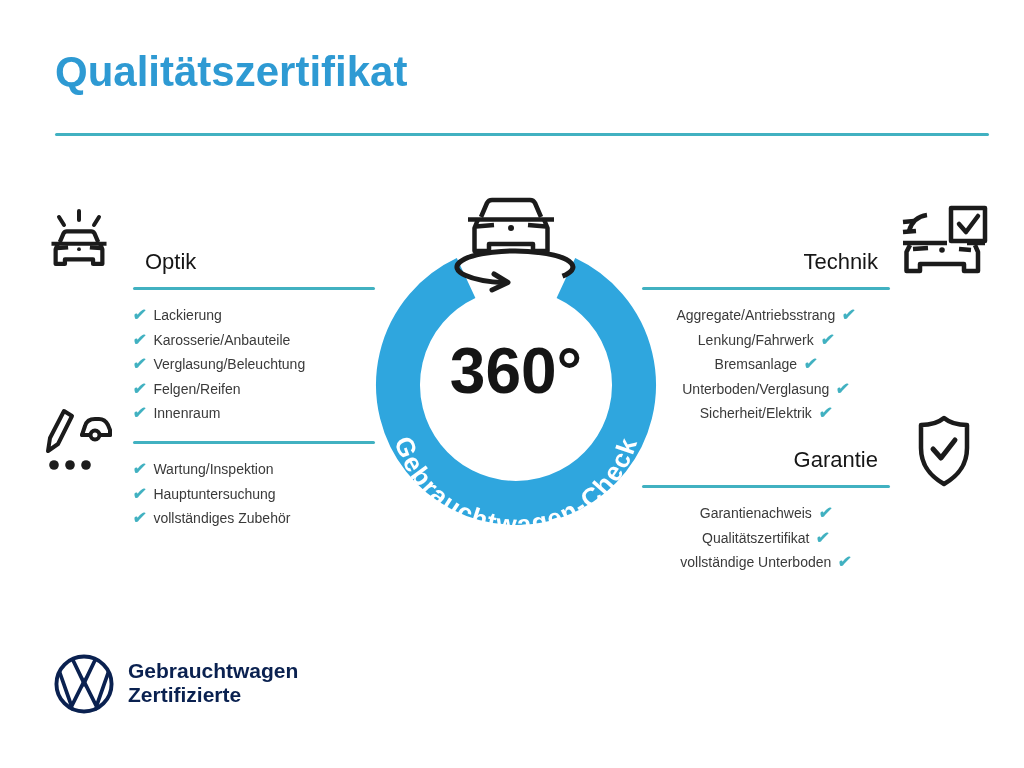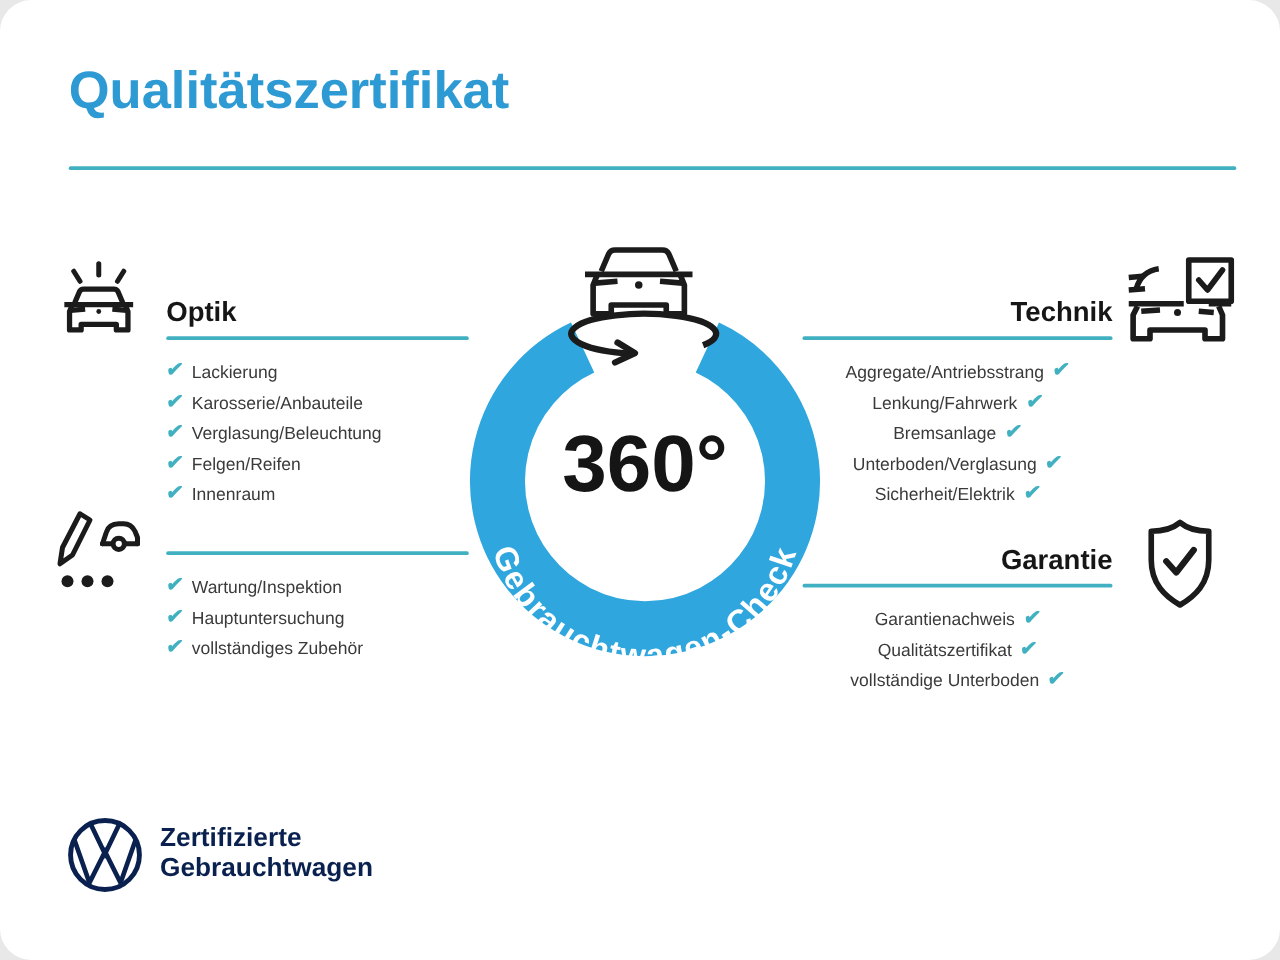--- a/index.html
+++ b/index.html
@@ -1,35 +1,35 @@
 <!DOCTYPE html>
 <html style="--accent-blue: #2e9ad3; --ring-blue: #2fa6de; --teal: #41b1c1; --ink: #161616; --item-ink: #3a3a3a; --navy: #0a2150;"><head>
 <meta charset="utf-8">
 <style>
   html,body{margin:0;padding:0;background:#e8e8e8;}
   .page{
     position:relative;width:1024px;height:768px;background:#ffffff;
-    font-family:"Liberation Sans", sans-serif;overflow:hidden;border-radius:25px;
+    font-family:"Liberation Sans", sans-serif;overflow:hidden;
   }
   
   .title{
     position:absolute;left:55px;top:48px;margin:0;
     font-size:42px;font-weight:bold;color:var(--accent-blue);
     letter-spacing:0px;
   }
   .main-divider{
     position:absolute;left:55px;top:133px;width:934px;height:3px;
     background:var(--teal);border-radius:2px;
   }
   
   .section{position:absolute;width:242px;}
   .section.left{left:133px;text-align:left;}
   .section.right{width:248px;right:134px;text-align:right;}
   .section h2{
-    margin:0;font-size:22px;line-height:26px;font-weight:bold;color:var(--ink);
+    margin:12px;font-size:22px;line-height:26px;font-weight:normal;color:var(--ink);
   }
   .sec-underline{height:3px;background:var(--teal);margin-top:6px;border-radius:2px;}
   .section ul{list-style:none;margin:13px 0 0 0;padding:0;}
   .section li{
     display:flex;align-items:center;gap:7px;height:24.5px;
     font-size:14px;color:var(--item-ink);white-space:nowrap;
   }
   .section.right li{justify-content:center;}
   .chk{color:var(--teal);font-size:16px;font-weight:bold;line-height:1;
        transform:skewX(-8deg);}
@@ -229,17 +229,17 @@
       </g>
     </g>
   </svg>
 
   <svg class="footer-logo" width="64" height="64" viewBox="-36 -36 72 72">
     <circle cx="0" cy="0" r="31" class="vw-stroke" stroke-width="4.4"></circle>
     <path d="M -12.5 -27 L 0 -1 L 12.5 -27" class="vw-stroke" stroke-width="4.2" stroke-linejoin="miter"></path>
     <path d="M -27.5 -13.5 L -14 25 L 0 -3 L 14 25 L 27.5 -13.5" class="vw-stroke" stroke-width="4.2" stroke-linejoin="miter"></path>
   </svg>
   <div class="footer-text">
+    <div>Gebrauchtwagen</div>
     <div>Zertifizierte</div>
-    <div>Gebrauchtwagen</div>
   </div>
 
 </div>
 
 </body></html>

